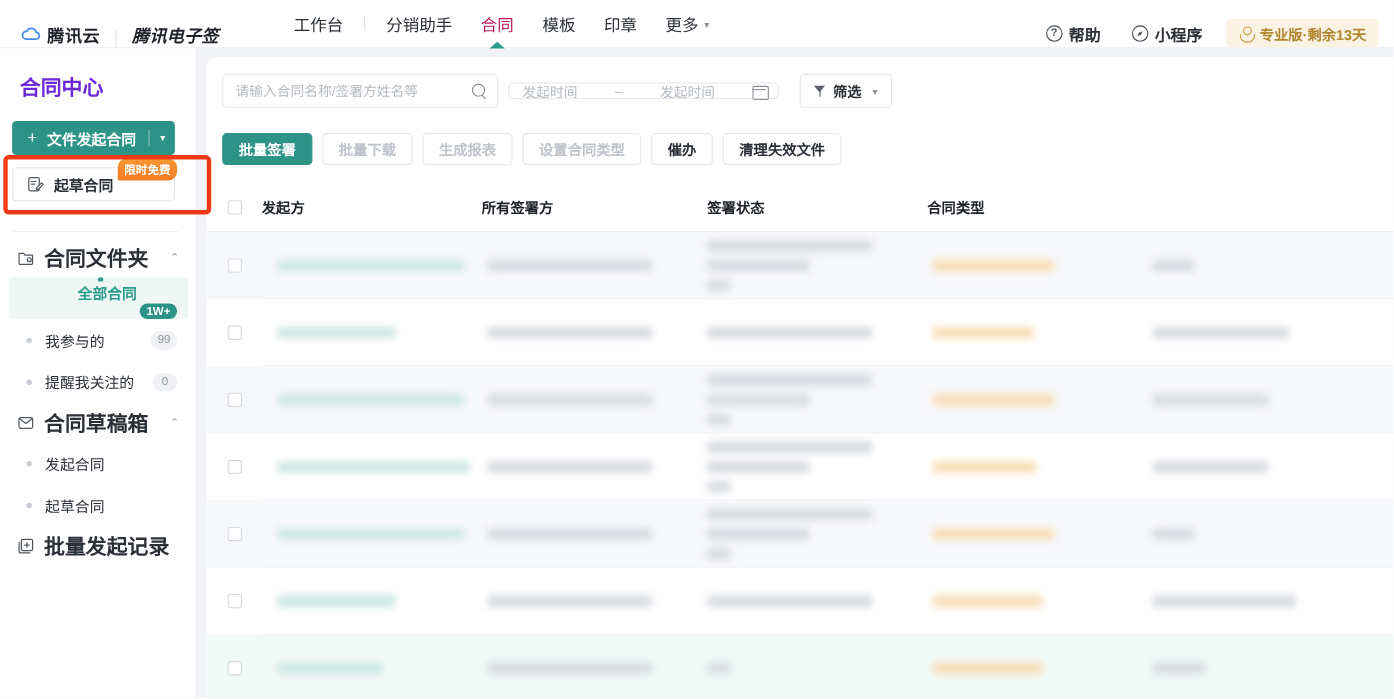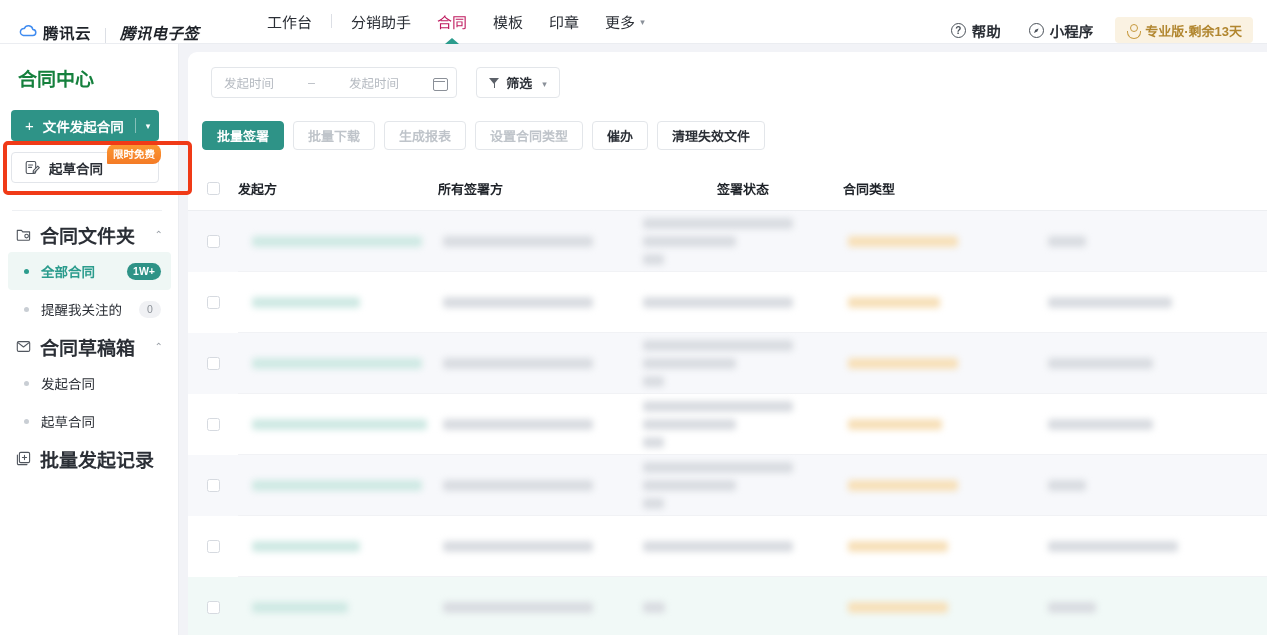--- a/index.html
+++ b/index.html
@@ -52,21 +52,21 @@
   }
   .person-ico { width: 13px; height: 13px; position: relative; }
   .person-ico::before { content:""; position:absolute; left:3.6px; top:0; width:6px; height:6px; border:1.3px solid #c79a3f; border-radius:50%; }
   .person-ico::after { content:""; position:absolute; left:0.5px; top:7px; width:12px; height:7px; border:1.3px solid #c79a3f; border-top:none; border-radius:0 0 7px 7px; }
 
   
   .sidebar {
     position: absolute; left: 0; top: 44px; width: 179px; height: 591px;
     background: #ffffff; border-right: 1px solid #ebedf1;
   }
-  .side-title { font-size: 19px; color: #15803d; font-weight: 700; margin: 20px 0 0 18px; }
+  .side-title { font-size: 19px; color: #6d28d9; font-weight: 700; margin: 20px 0 0 18px; }
 
   .primary-btn {
     position: absolute; left: 11px; top: 66px; width: 148px; height: 31px;
     background: #2e9387; border-radius: 4px; display: flex; align-items: center;
     cursor: pointer; color: #fff;
   }
   .primary-btn .plus { font-size: 15px; margin-left: 14px; font-weight: 500; }
   .primary-btn .pb-label { font-size: 13.5px; font-weight: 600; margin-left: 9px; }
   .primary-btn .pb-div { width: 1px; height: 15px; background: rgba(255,255,255,.42); margin-left: 11px; }
   .primary-btn .pb-caret { font-size: 9px; margin-left: 10px; }
@@ -96,21 +96,21 @@
   .grp .gicon { width: 15px; height: 15px; margin-right: 9px; position: relative; }
   .grp .glabel { font-size: 19px; color: #2b2f36; font-weight: 600; }
   .grp .gchev { margin-left: auto; margin-right: 16px; font-size: 10px; color: #9aa0a8; }
 
   .leaf {
     display: flex; align-items: center; height: 38px; margin: 0 8px; padding-left: 16px;
     border-radius: 4px; cursor: pointer; position: relative;
   }
   .leaf .dot { width: 5px; height: 5px; border-radius: 50%; background: #c9ced4; margin-right: 12px; }
   .leaf .llabel { font-size: 13.5px; color: #2b2f36; }
-  .leaf.active { background: #eff7f5; }
+  .leaf.active { background: #eff7f5; flex-direction: column; }
   .leaf.active .dot { background: #2b9c8d; }
   .leaf.active .llabel { color: #2b9c8d; font-weight: 600; }
   .cnt {
     margin-left: auto; margin-right: 10px; min-width: 22px; height: 17px; padding: 0 6px;
     border-radius: 9px; background: #f0f1f4; color: #8c9299; font-size: 10.5px;
     display: flex; align-items: center; justify-content: center;
   }
   .cnt.green { background: #2e9387; color: #fff; font-weight: 700; }
 
   
@@ -126,21 +126,21 @@
   .search-box input {
     border: none; outline: none; flex: 1; font-size: 12.5px; color: #2b2f36;
     margin-left: 11px; font-family: inherit; background: transparent;
   }
   .search-box input::placeholder { color: #b6bbc2; }
   .mag { width: 13px; height: 13px; margin-right: 10px; position: relative; }
   .mag::before { content:""; position:absolute; left:0; top:0; width:10px; height:10px; border:1.3px solid #8b9098; border-radius:50%; }
   .mag::after { content:""; position:absolute; left:9px; top:9.5px; width:5px; height:1.3px; background:#8b9098; transform: rotate(45deg); transform-origin: left center; }
 
   .date-box {
-    width: 246px; height: 31px; border: 1px solid #e3e6ea; border-radius: 4px;
+    width: 246px; height: 15px; border: 1px solid #e3e6ea; border-radius: 4px;
     display: flex; align-items: center; margin-left: 9px; background: #fff;
   }
   .date-box .dtxt { font-size: 12.5px; color: #b6bbc2; }
   .date-box .d1 { margin-left: 12px; }
   .date-box .dash { margin: 0 auto; color: #b6bbc2; font-size: 12.5px; }
   .date-box .d2 { margin-right: auto; }
   .cal { width: 13px; height: 13px; margin-right: 10px; position: relative; }
   .cal::before { content:""; position:absolute; left:0; top:1.5px; width:13px; height:11.5px; border:1.3px solid #8b9098; border-radius:2px; }
   .cal::after { content:""; position:absolute; left:0.5px; top:4.5px; width:12px; height:1.2px; background:#8b9098; }
 
@@ -173,21 +173,21 @@
   .tr { display: flex; height: 61px; align-items: center; position: relative; }
   .tr.alt { background: #f7f8fb; }
   .tr.hover { background: #f1f9f7; }
   .tr::after { content:""; position:absolute; left: 50px; right: 0; bottom: 0; height: 1px; background: #f1f2f5; }
 
   .c-check { width: 50px; display: flex; align-items: center; justify-content: center; }
   .cbx { width: 13px; height: 13px; border: 1px solid #d6dae0; border-radius: 2.5px; background: #fff; cursor: pointer; }
   .c1 { width: 205px; padding-left: 14px; }
   .c2 { width: 200px; }
   .c3 { width: 205px; }
-  .c4 { width: 200px; text-align: center; }
+  .c4 { width: 200px; }
   .c5 { width: 181px; }
   .c6 { flex: 1; }
   .th { font-size: 13px; color: #1f2329; font-weight: 600; }
 
   
   .rd { height: 11px; border-radius: 3px; filter: blur(3.2px); }
   .rd.teal { background: #cfe9e4; }
   .rd.grey { background: #d9dce1; }
   .rd.orange { background: #f7e0b9; }
   .rd2 { margin-top: 7px; }
@@ -298,20 +298,25 @@
         <span class="gchev">⌃</span>
       </div>
 
       <div class="leaf active">
         <span class="dot"></span>
         <span class="llabel">全部合同</span>
         <span class="cnt green">1W+</span>
       </div>
       <div class="leaf">
         <span class="dot"></span>
+        <span class="llabel">我参与的</span>
+        <span class="cnt">99</span>
+      </div>
+      <div class="leaf">
+        <span class="dot"></span>
         <span class="llabel">提醒我关注的</span>
         <span class="cnt">0</span>
       </div>
 
       <div class="grp">
         <span class="gicon">
           <svg width="15" height="15" viewBox="0 0 15 15">
             <rect x="1.3" y="2.6" width="12.4" height="9.8" rx="1.4" fill="none" stroke="#50565e" stroke-width="1.1"></rect>
             <path d="M1.6 3.4 7.5 8l5.9-4.6" fill="none" stroke="#50565e" stroke-width="1.1" stroke-linejoin="round"></path>
           </svg>
@@ -339,20 +344,24 @@
         </span>
         <span class="glabel">批量发起记录</span>
       </div>
     </div>
 
   </div>
 
   <div class="content">
 
     <div class="toolbar-row">
+      <div class="search-box">
+        <input type="text" placeholder="请输入合同名称/签署方姓名等" style="">
+        <span class="mag"></span>
+      </div>
       <div class="date-box">
         <span class="dtxt d1">发起时间</span>
         <span class="dash">–</span>
         <span class="dtxt d2">发起时间</span>
         <span class="cal"></span>
       </div>
       <div class="filter-btn">
         <span class="funnel"></span>
         <span class="flabel">筛选</span>
         <span class="caret">▾</span>

